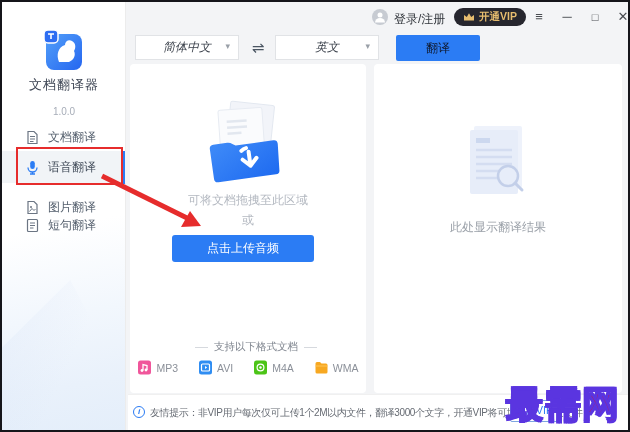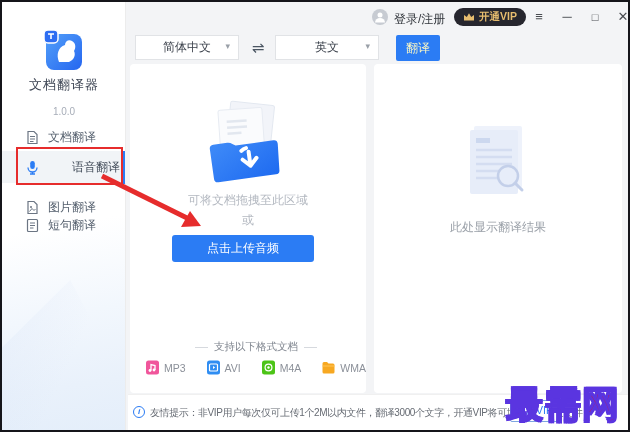--- a/index.html
+++ b/index.html
@@ -20,61 +20,61 @@
     clip-path:polygon(0 45%,55% 0,100% 70%,40% 100%,0 100%);}
   .logo { position:absolute; left:41px; top:27px; width:42px; height:42px; }
   .app-name { position:absolute; left:0; top:74px; width:124px; text-align:center;
     font-size:13px; color:#3d4554; letter-spacing:1px; }
   .app-version { position:absolute; left:0; top:92px; width:124px; text-align:center;
     font-size:10px; color:#a7adb8;margin-top:12px; }
   .menu-item { position:absolute; left:0; width:124px; height:32px;
     display:flex; align-items:center; padding-left:23px; cursor:pointer; }
   .menu-item .mi-icon { width:15px; height:15px; margin-right:8px; flex:0 0 auto; }
   .menu-item .mi-label { font-size:12px; color:#55606e; }
-  .menu-item.active { background:#f1f4f7;gap:24px; }
+  .menu-item.active { background:#f1f4f7; }
   .menu-item.active .mi-label { color:#424c5a; }
   .active-bar { position:absolute; right:0; top:149px; width:4px; height:33px; background:#2b7cf4; }
   
   .topbar { position:absolute; left:126px; right:0; top:0; height:30px; }
   .avatar { position:absolute; left:244px; top:7px; width:16px; height:16px; }
   .login { position:absolute; left:266px; top:9px; font-size:12px; color:#33373d; cursor:pointer; }
   .vip-pill { position:absolute; left:326px; top:6px; height:18px; padding:0 9px;
     border-radius:9px; background:#26262e; display:flex; align-items:center; gap:4px; cursor:pointer; }
   .vip-pill .crown { width:12px; height:10px; }
   .vip-pill .vip-label { font-size:10.5px; color:#e7bd6f; font-weight:bold; }
   .winctl { position:absolute; top:4px; width:22px; height:22px; text-align:center;
     line-height:22px; font-size:13px; color:#4a4d52; cursor:pointer; }
   .ctl-menu { left:400px; } .ctl-min { left:428px; } .ctl-max { left:456px; font-size:11px; } .ctl-close { left:484px; }
   
   .lang-select { position:absolute; top:33px; width:104px; height:25px; background:#fff;
     border:1px solid #e1e3e6; display:flex; align-items:center; justify-content:center;
-    font-size:12px; color:#3c424c; cursor:pointer; }
+    font-size:12px; color:#3c424c; cursor:pointer;font-style:italic; }
   .sel-src { left:133px; } .sel-tgt { left:273px; }
   .lang-select .caret { position:absolute; right:8px; top:5px; font-size:9px; color:#9aa0a8; }
   .swap { position:absolute; left:245px; top:33px; width:22px; height:25px; text-align:center;
     line-height:25px; font-size:15px; color:#4a5562; cursor:pointer; }
-  .translate-btn { position:absolute; left:394px; top:33px; width:44px; height:26px;
-    background:#2b7cf4; color:#fef9c3; font-size:12px; border:none; border-radius:2px; cursor:pointer; }
+  .translate-btn { position:absolute; left:394px; top:33px; width:84px; height:26px;
+    background:#2b7cf4; color:#0f172a; font-size:12px; border:none; border-radius:2px; cursor:pointer; }
   
   .panel { position:absolute; top:62px; height:329px; background:#fff; border-radius:4px; }
   .upload-panel { left:128px; width:236px; }
   .result-panel { left:372px; width:248px; }
   .upload-art { position:absolute; left:68px; top:36px; }
   .drag-hint { position:absolute; left:0; top:128px; width:236px; text-align:center;
     font-size:12px; color:#b3b8c0; }
   .or-label { position:absolute; left:0; top:148px; width:236px; text-align:center;
     font-size:12px; color:#b3b8c0; }
   .upload-btn { position:absolute; left:42px; top:171px; width:142px; height:27px;
     background:#2b7cf4; color:#fff; font-size:12px; border:none; border-radius:3px; cursor:pointer; }
   .formats-title { position:absolute; left:8px; top:276px; width:236px; text-align:center;
     font-size:10.5px; color:#7d838d; }
   .formats-title:before,.formats-title:after { content:""; display:inline-block; width:13px;
     height:1px; background:#d6d9de; vertical-align:middle; margin:0 6px; }
   .formats-row { position:absolute; left:0; top:296px; width:236px; display:flex;
-    justify-content:flex-end; gap:20px; }
+    justify-content:center; gap:20px; }
   .fmt { display:flex; align-items:center; gap:4px; }
   .fmt .fmt-label { font-size:10.5px; color:#8b9099; }
   .result-art { position:absolute; left:86px; top:56px; }
   .result-placeholder { position:absolute; left:0; top:155px; width:248px; text-align:center;
     font-size:12px; color:#9aa0a8; }
   
   .footer { position:absolute; left:126px; right:0; bottom:0; height:36px; background:#fff;
     border-top:1px solid #f0f0f0; }
   .tip-icon { position:absolute; left:5px; top:11px; width:12px; height:12px; border-radius:50%;
     border:1px solid #2b7cf4; color:#2b7cf4; font-size:8px; line-height:10px; text-align:center;

